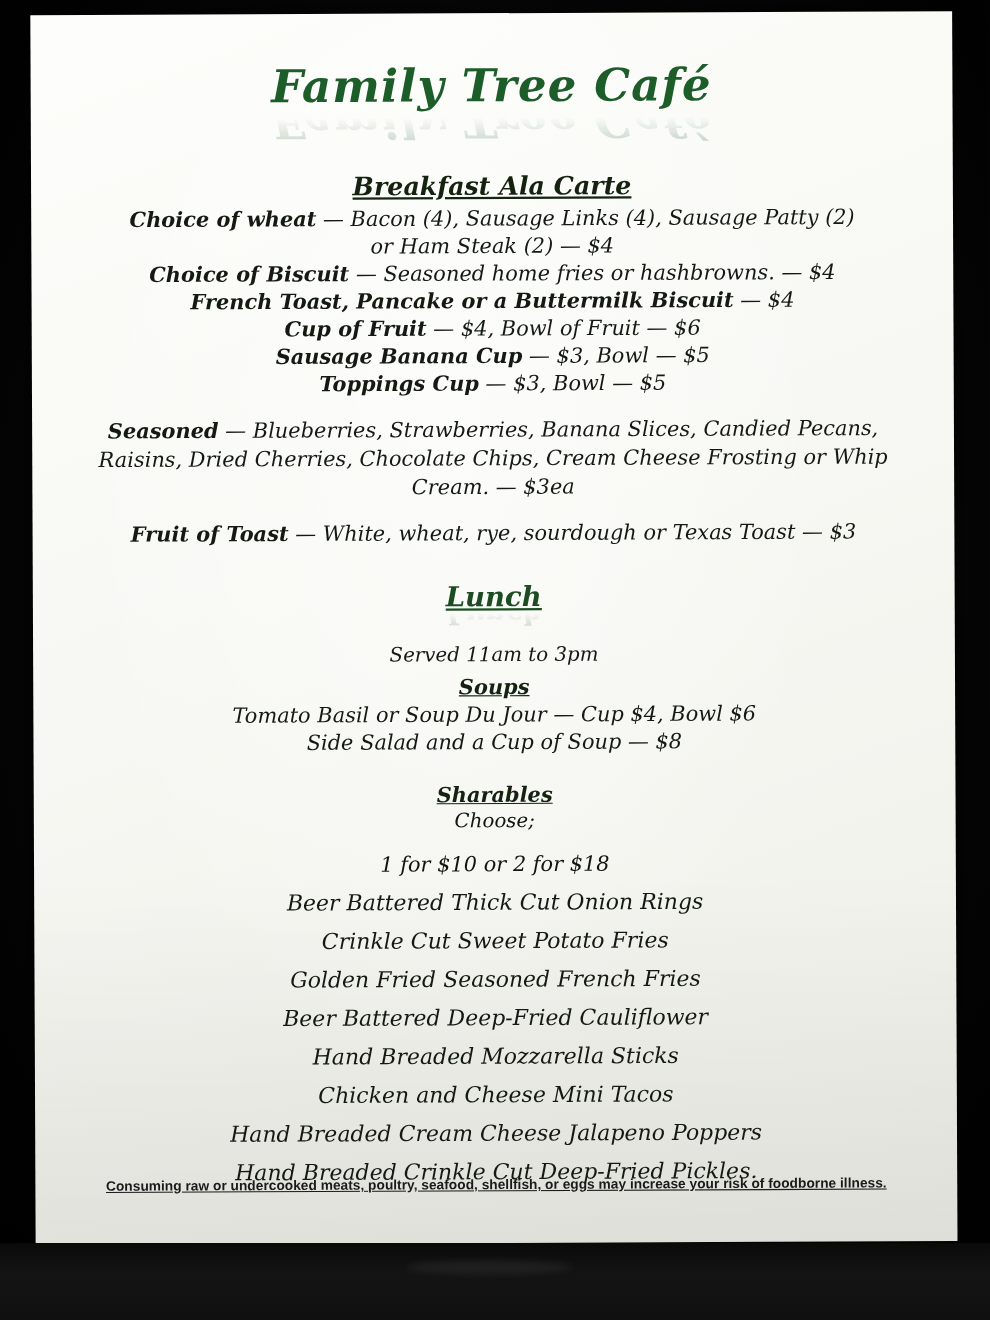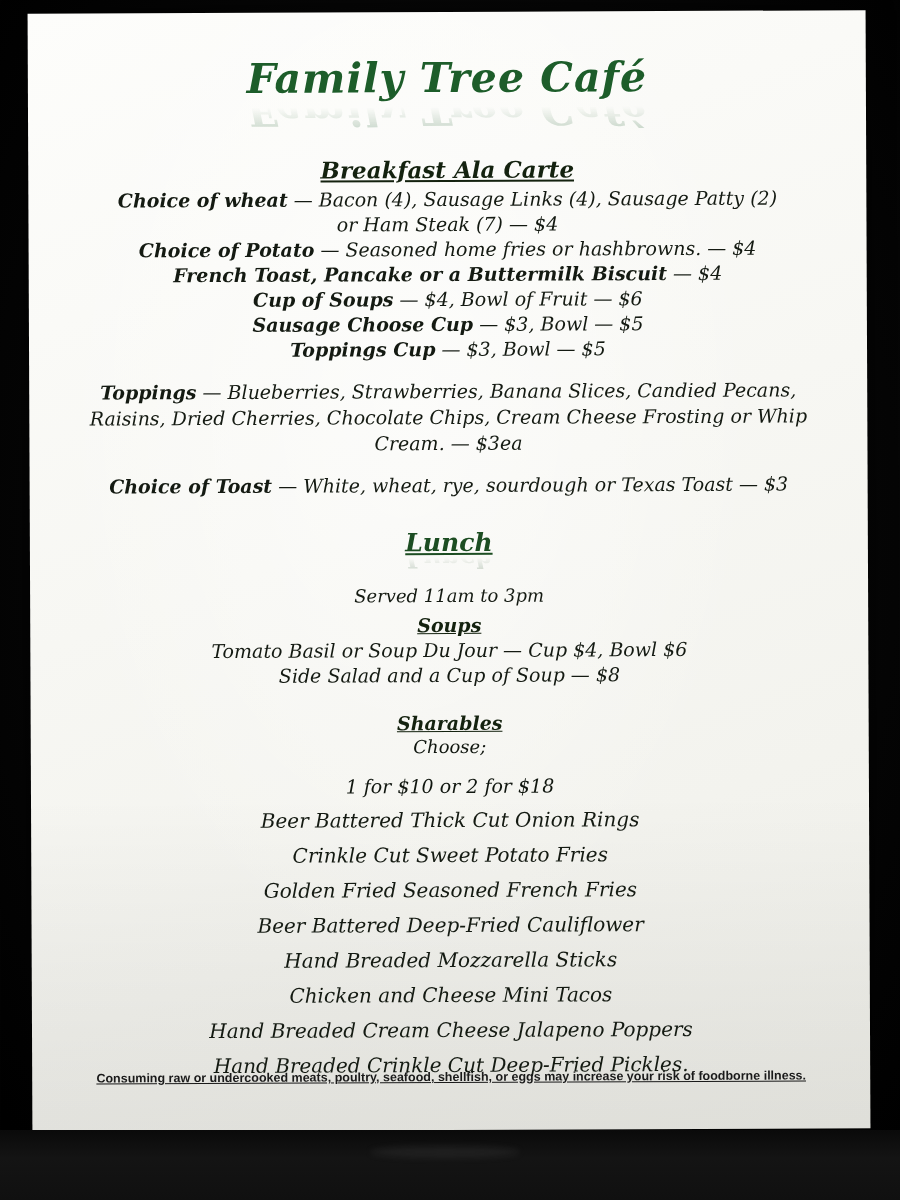--- a/index.html
+++ b/index.html
@@ -230,48 +230,48 @@
         <div class="cafe-title">Family Tree Café</div>
         <div class="cafe-title-reflection">Family Tree Café</div>
       </div>
 
       <div class="section-head">Breakfast Ala Carte</div>
 
       <div class="line">
         <span class="lead">Choice of wheat</span><span> — Bacon (4), Sausage Links (4), Sausage Patty (2)</span>
       </div>
       <div class="line">
-        <span>or Ham Steak (7) — $4</span>
-      </div>
-      <div class="line">
-        <span class="lead">Choice of Potato</span><span> — Seasoned home fries or hashbrowns. — $4</span>
+        <span>or Ham Steak (2) — $4</span>
+      </div>
+      <div class="line">
+        <span class="lead">Choice of Biscuit</span><span> — Seasoned home fries or hashbrowns. — $4</span>
       </div>
       <div class="line">
         <span class="lead">French Toast, Pancake or a Buttermilk Biscuit</span><span>  — $4</span>
       </div>
       <div class="line">
-        <span class="lead">Cup of Soups</span><span> — $4, Bowl of Fruit — $6</span>
-      </div>
-      <div class="line">
-        <span class="lead">Sausage Choose Cup</span><span> — $3, Bowl — $5</span>
+        <span class="lead">Cup of Fruit</span><span> — $4, Bowl of Fruit — $6</span>
+      </div>
+      <div class="line">
+        <span class="lead">Sausage Banana Cup</span><span> — $3, Bowl — $5</span>
       </div>
       <div class="line">
         <span class="lead">Toppings Cup</span><span> — $3, Bowl — $5</span>
       </div>
 
       <div class="block-gap"></div>
 
       <div class="line wide">
-        <span class="lead">Toppings</span><span> — Blueberries, Strawberries, Banana Slices, Candied Pecans, Raisins, Dried Cherries, Chocolate Chips, Cream Cheese Frosting or Whip Cream. — $3ea</span>
+        <span class="lead">Seasoned</span><span> — Blueberries, Strawberries, Banana Slices, Candied Pecans, Raisins, Dried Cherries, Chocolate Chips, Cream Cheese Frosting or Whip Cream. — $3ea</span>
       </div>
 
       <div class="block-gap"></div>
 
       <div class="line wide">
-        <span class="lead">Choice of Toast</span><span> — White, wheat, rye, sourdough or Texas Toast — $3</span>
+        <span class="lead">Fruit of Toast</span><span> — White, wheat, rye, sourdough or Texas Toast — $3</span>
       </div>
 
       <div class="lunch-head">Lunch</div>
       <div class="lunch-reflection">Lunch</div>
 
       <div class="serve-note">Served 11am to 3pm</div>
 
       <div class="sub-head">Soups</div>
       <div class="line">Tomato Basil or Soup Du Jour — Cup $4, Bowl $6</div>
       <div class="line">Side Salad and a Cup of Soup — $8</div>

